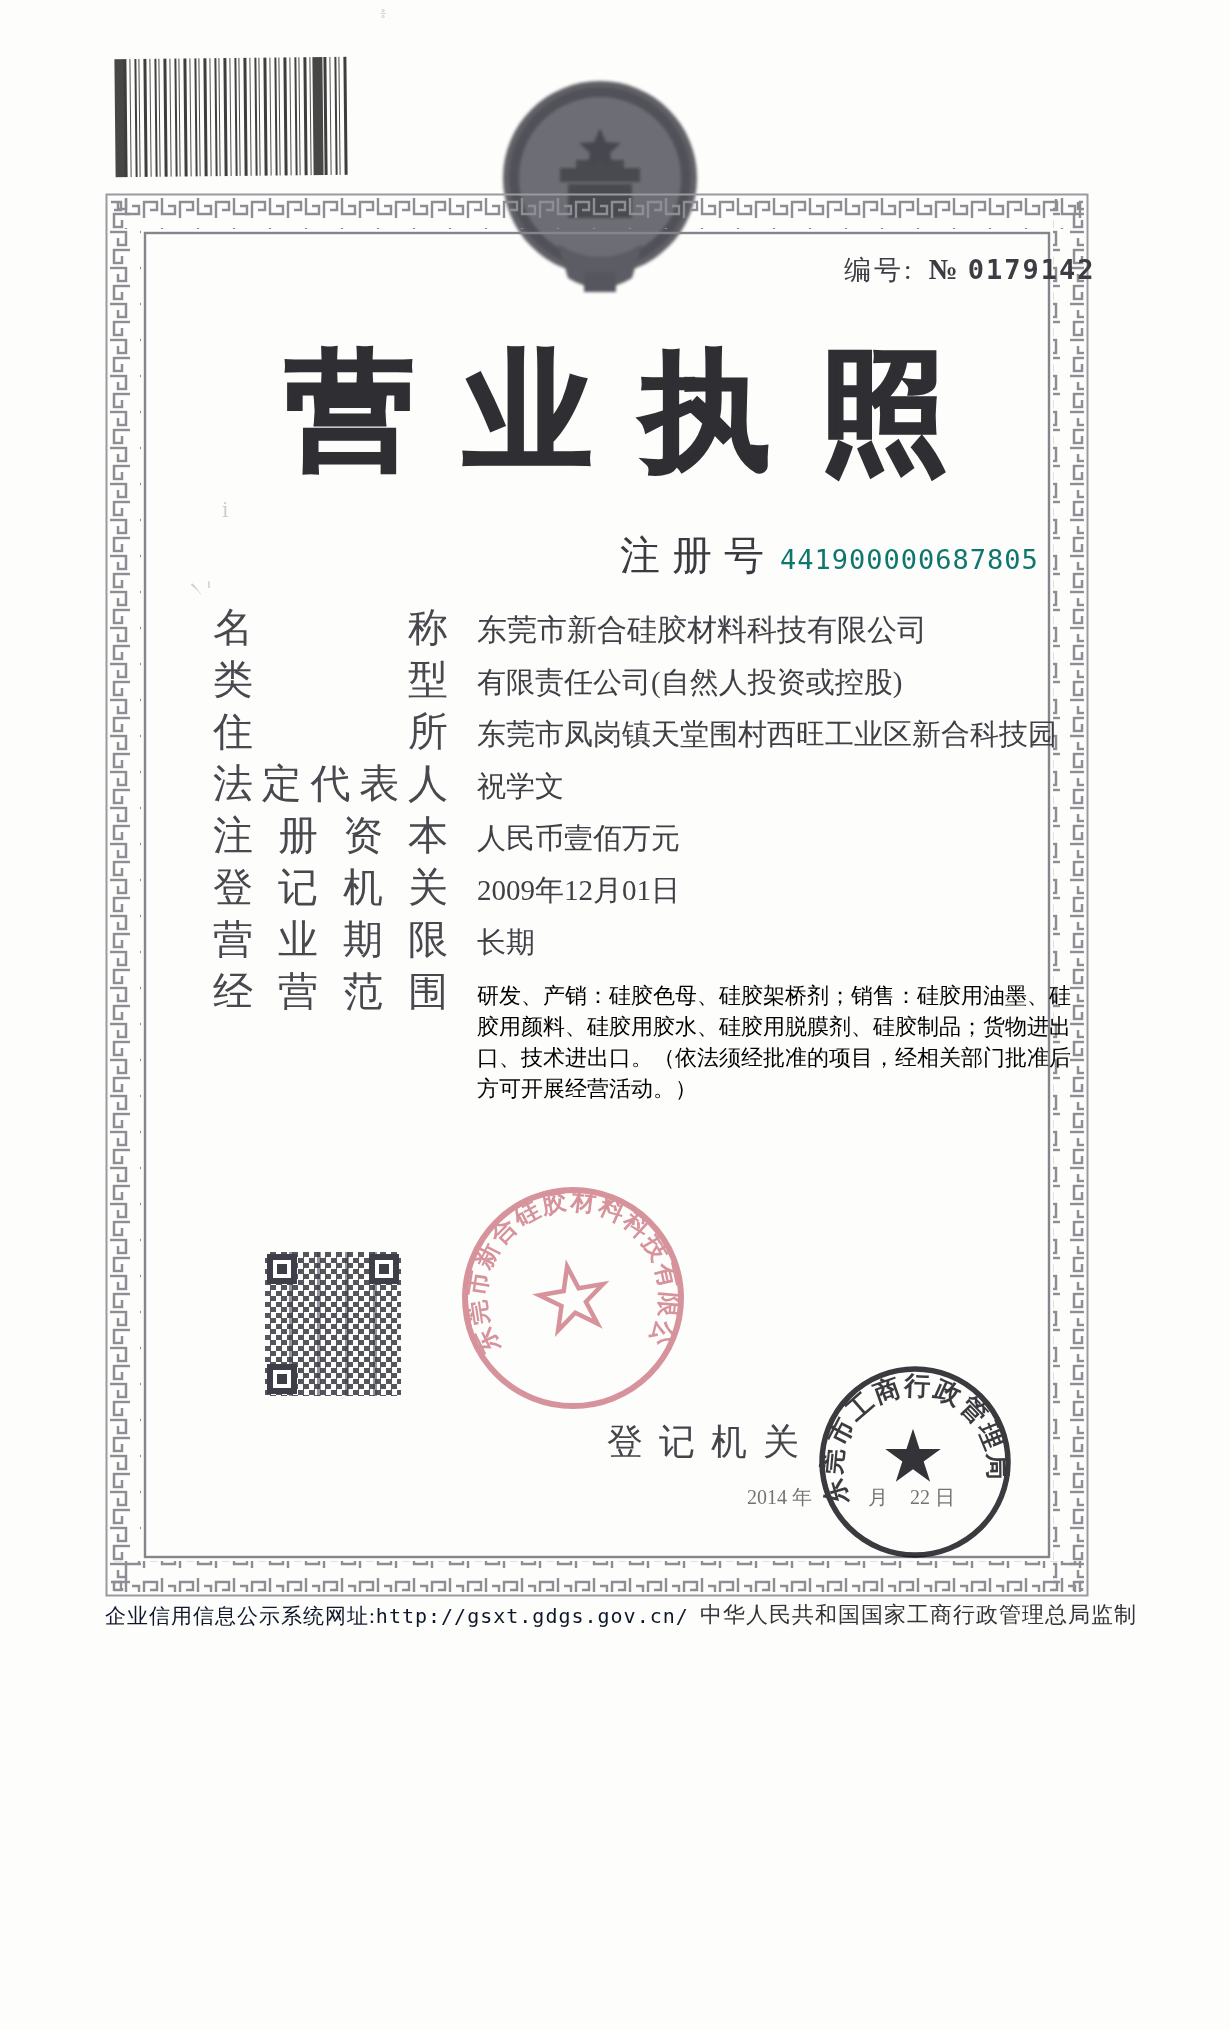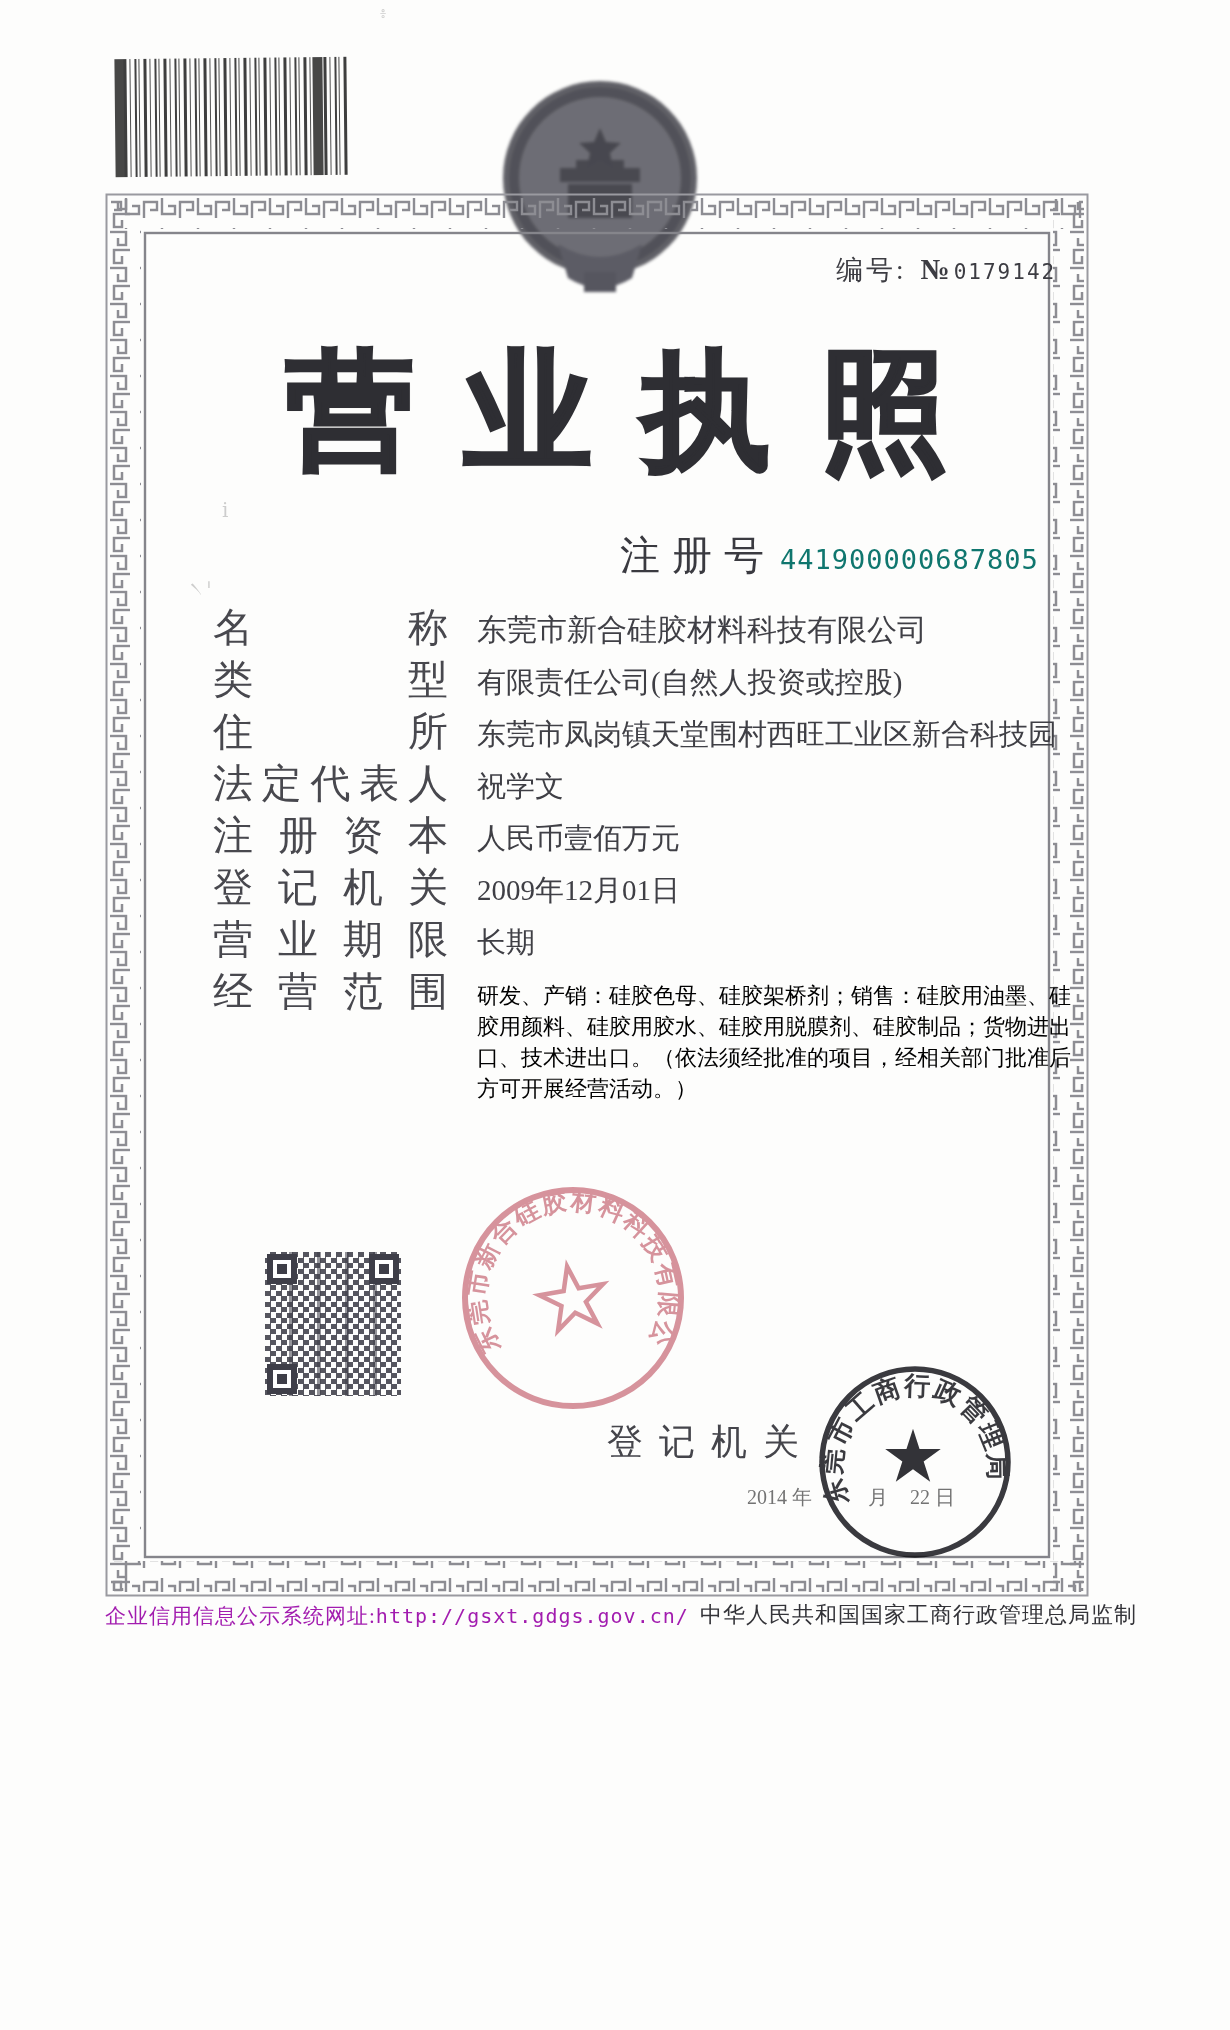--- a/index.html
+++ b/index.html
@@ -15,23 +15,23 @@
   .smudge{position:absolute;opacity:.35;color:#777;font-size:20px;}
 
   
   .emblem{position:absolute;left:498px;top:76px;width:204px;height:228px;filter:blur(1.6px);opacity:.93;}
 
   
   .frame{position:absolute;left:105px;top:193px;width:984px;height:1404px;}
 
   
   .serial{position:absolute;left:836px;top:252px;color:#3c3c42;white-space:nowrap;}
-  .serial .lbl{font-size:27px;letter-spacing:3px;}
+  .serial .lbl{font-size:27px;letter-spacing:3px;margin-left:8px;}
   .serial .nosym{font-size:29px;font-weight:bold;margin-left:14px;}
-  .serial .num{font-family:"DejaVu Sans Mono",monospace;font-size:21px;margin-left:4px;letter-spacing:2px;}
+  .serial .num{font-family:"DejaVu Sans Mono",monospace;font-size:27px;margin-left:10px;letter-spacing:2px;font-weight:bold;}
 
   
   .title{position:absolute;left:286px;top:342px;font-size:128px;font-weight:900;
     color:#2e2e33;letter-spacing:50px;-webkit-text-stroke:3px #2e2e33;
     text-shadow:0 0 2px rgba(46,46,51,.6);white-space:nowrap;line-height:1.1;}
 
   
   .regline{position:absolute;left:620px;top:528px;display:flex;align-items:baseline;color:#3a3a40;}
   .regline .lbl{font-size:40px;letter-spacing:12px;}
   .regline .val{font-family:"DejaVu Sans Mono",monospace;font-size:27px;letter-spacing:1px;margin-left:4px;color:#0f766e;}
@@ -58,21 +58,21 @@
   .qr .finder{position:absolute;width:30px;height:30px;border:6px solid #3e3e48;background:#fff;box-sizing:border-box;}
   .qr .finder::after{content:"";position:absolute;left:4px;top:4px;width:10px;height:10px;background:#3e3e48;}
   .qr .f-tl{left:2px;top:2px;} .qr .f-tr{right:2px;top:2px;} .qr .f-bl{left:2px;bottom:2px;}
 
   
   .seal{position:absolute;mix-blend-mode:multiply;}
   .seal-red{left:423px;top:1148px;width:300px;height:300px;opacity:.62;}
   .seal-black{left:765px;top:1312px;width:300px;height:300px;opacity:.88;}
 
   
-  .footer-left{position:absolute;left:105px;top:1602px;font-size:21px;color:#a21caf;letter-spacing:1px;}
+  .footer-left{position:absolute;left:105px;top:1602px;font-size:21px;color:#0f172a;letter-spacing:1px;}
   .footer-left .url{font-family:"DejaVu Sans Mono",monospace;font-size:20px;}
   .footer-right{position:absolute;left:700px;top:1600px;font-size:22px;color:#333338;letter-spacing:1px;}
 </style>
 </head>
 <body>
 
 <div class="page">
 
   <div class="barcode"></div>
 

